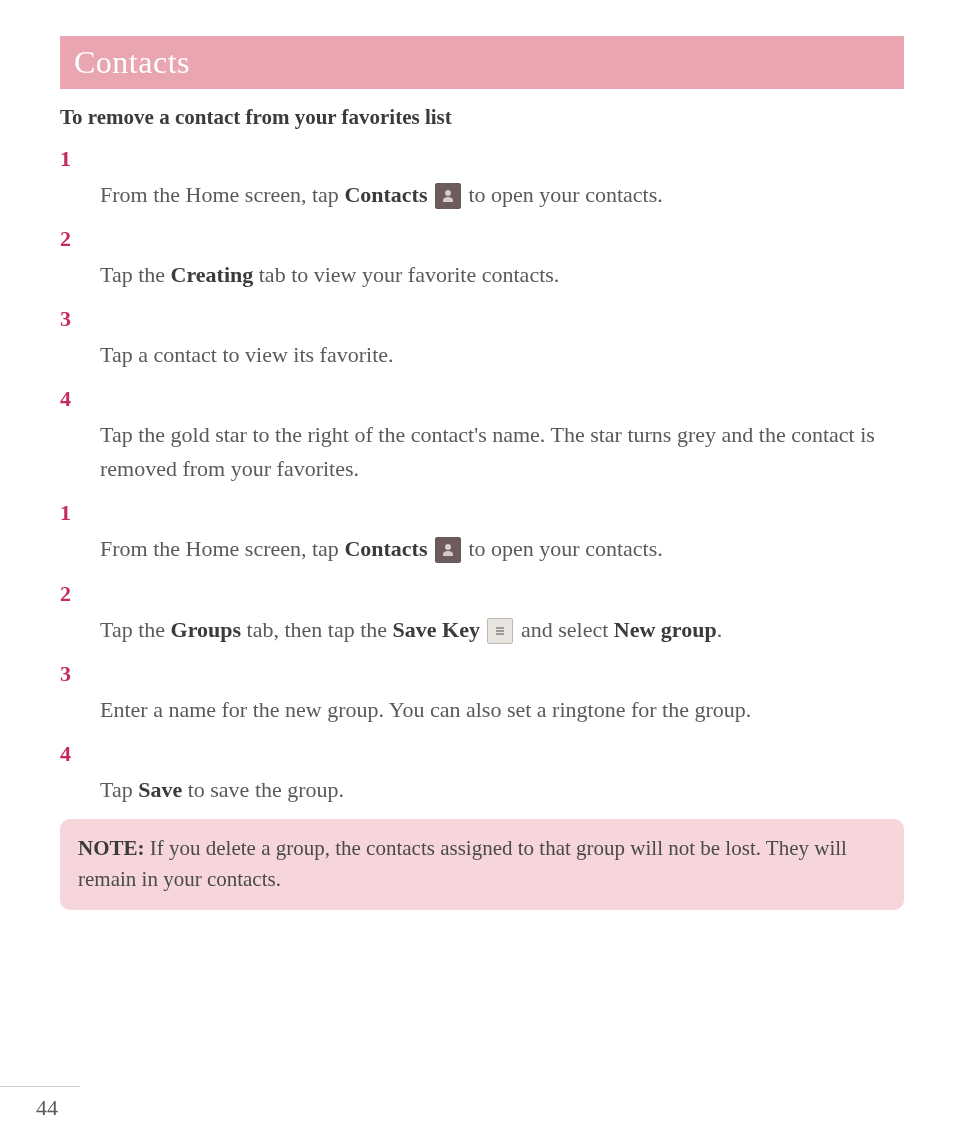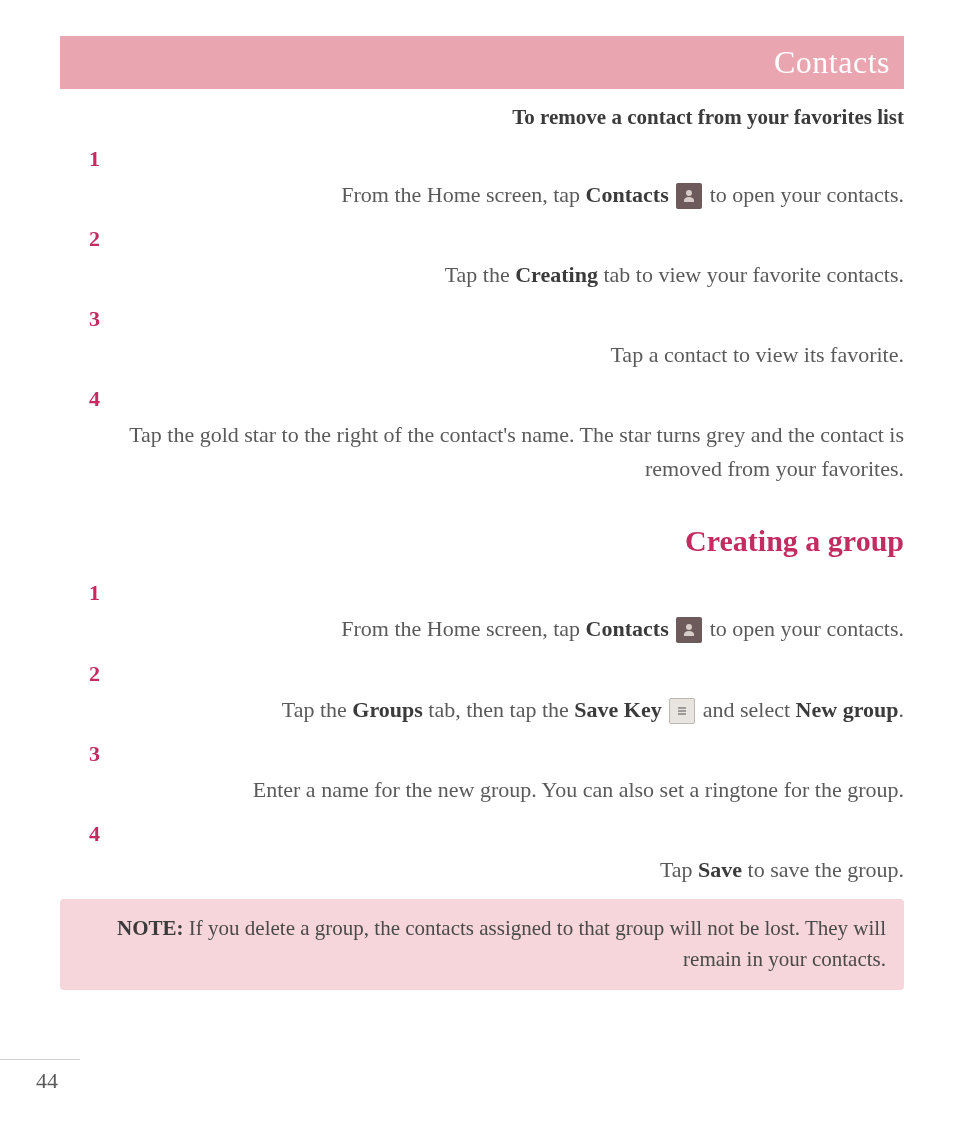--- a/index.html
+++ b/index.html
@@ -6,21 +6,20 @@
   body {
     width: 954px;
     height: 1145px;
     background: #ffffff;
     font-family: Georgia, 'Times New Roman', serif;
     color: #4a4a4a;
     position: relative;
   }
   .page {
     padding: 36px 50px 50px 60px;
-    text-align: right;
   }
   .header-bar {
     background: #e9a6b0;
     padding: 8px 14px 8px 14px;
     margin-bottom: 16px;
   }
   .header-bar-title {
     font-size: 32px;
     font-weight: 400;
     color: #ffffff;
@@ -76,31 +75,31 @@
     background: #6d5a5a;
     border-radius: 2px;
   }
   .menu-icon-box {
     background: #e8e4e0;
     border: 1px solid #bfb8b0;
     border-radius: 2px;
   }
   .note-box {
     background: #f6d6db;
-    border-radius: 4px;
+    border-radius: 10px;
     padding: 14px 18px;
     margin-top: 12px;
     font-size: 21px;
     line-height: 1.5;
     color: #4a4a4a;
   }
   .note-box .bold { font-weight: 700; color: #3b3b3b; }
   .page-footer {
     position: absolute;
-    bottom: 51px;
+    bottom: 24px;
     left: 0;
     width: 100%;
   }
   .footer-line {
     border-top: 1px solid #d0d0d0;
     margin-left: 0;
     width: 80px;
   }
   .page-number {
     font-size: 22px;
@@ -142,21 +141,20 @@
     <li class="step-item">
       <span class="step-num">3</span>
       <span class="step-text">Tap a contact to view its favorite.</span>
     </li>
     <li class="step-item">
       <span class="step-num">4</span>
       <span class="step-text">Tap the gold star to the right of the contact's name. The star turns grey and the contact is removed from your favorites.</span>
     </li>
   </ol>
 
-  <div class="section-heading">Creating a group</div>
 
   <ol class="step-list">
     <li class="step-item">
       <span class="step-num">1</span>
       <span class="step-text">
         <span>From the Home screen, tap </span><span class="bold">Contacts</span>
         <span class="icon-box contacts-icon-box">
           <svg width="16" height="16" viewBox="0 0 16 16">
               <path fill="#d8ccc8" d="M8 2a3 3 0 1 1 0 6 3 3 0 0 1 0-6zm0 7c3 0 5 1.5 5 3.5V14H3v-1.5C3 10.5 5 9 8 9z"></path>
             </svg>

